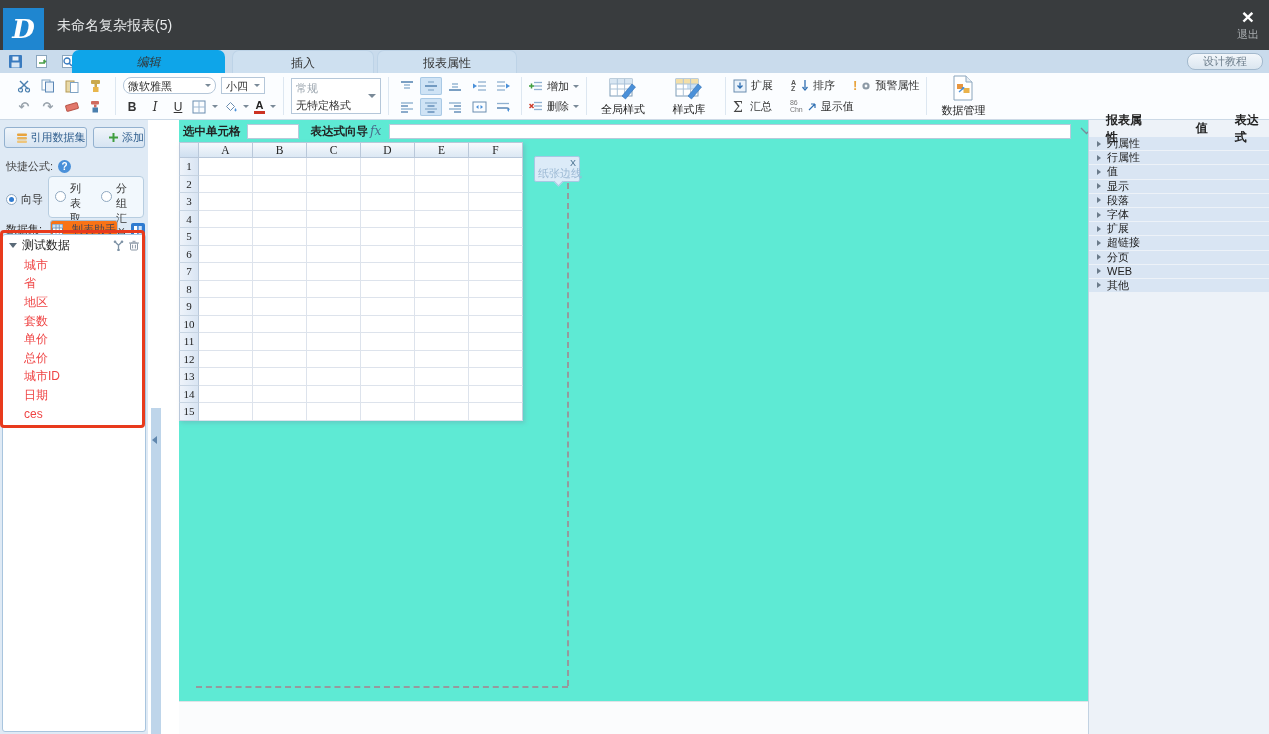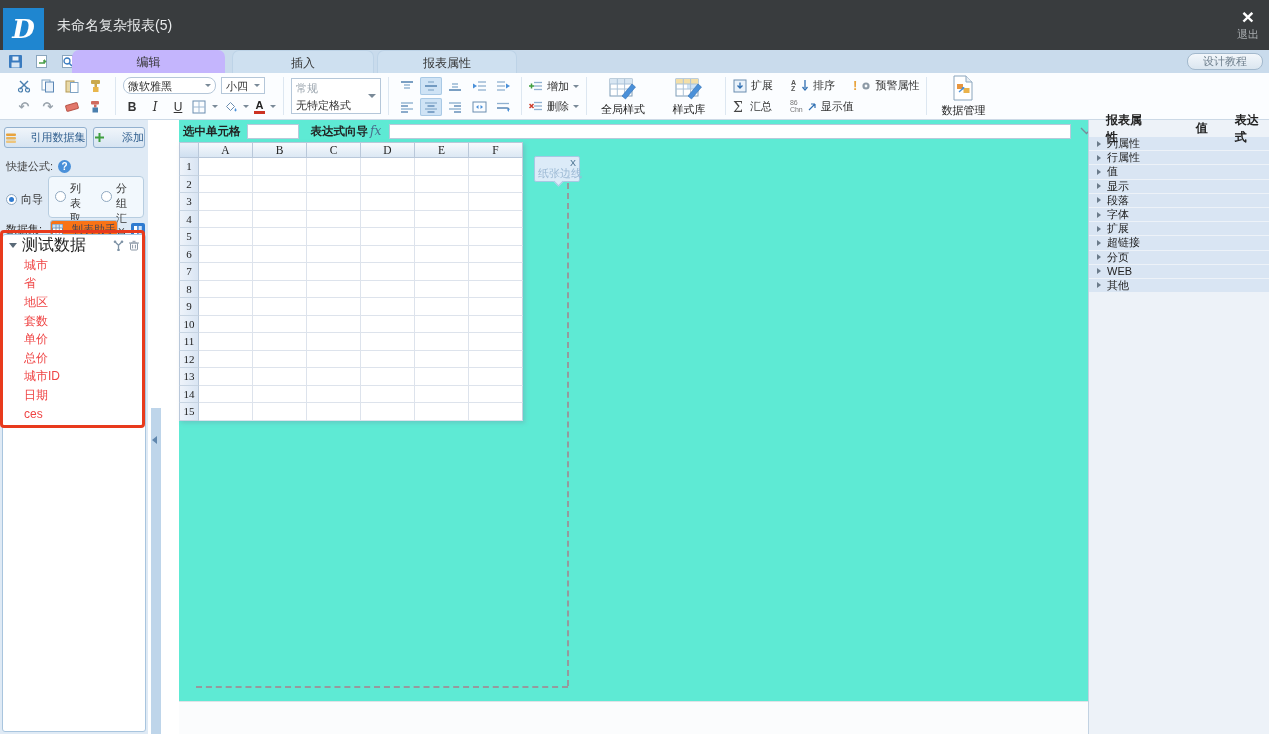--- a/index.html
+++ b/index.html
@@ -16,21 +16,21 @@
   .exit { position:absolute; right:10px; top:7px; text-align:center; cursor:pointer; }
   .exit .x { font-size:21px; color:#fff; line-height:20px; font-weight:bold; }
   .exit .lbl { font-size:11px; color:#a9adb0; }
 
   
   .tabrow { position:absolute; left:0; top:50px; width:1269px; height:23px; background:#c9dbec; }
   .quick { position:absolute; left:7px; top:3px; display:flex; gap:9px; align-items:center; }
   .qicon { width:17px; height:17px; display:flex; align-items:center; justify-content:center; cursor:pointer; }
   .tab { position:absolute; top:0; height:23px; text-align:center; font-size:12px; line-height:24px;
          color:#333; border-radius:7px 7px 0 0; cursor:pointer; }
-  .tab.active { background:#c4b5fd; }
+  .tab.active { background:#0ea5e9;font-style:italic; }
   .tab.inactive { background:#cee0f0; border:1px solid #bdd3e7; border-bottom:none; }
   .tutorial-btn { position:absolute; right:6px; top:3px; width:76px; height:17px; border:1px solid #a3b9cd;
          border-radius:8px; background:linear-gradient(#f3f7fb,#dbe6f0); color:#6d7e8c; font-size:11px;
          line-height:15px; text-align:center; cursor:pointer; }
 
   
   .ribbon { position:absolute; left:0; top:73px; width:1269px; height:47px; background:#fbfdff;
             border-bottom:1px solid #ccd9e6; display:flex; align-items:stretch; }
   .rdiv { width:1px; background:#dde7f1; margin:4px 0; flex:0 0 auto; }
   .rgroup { display:flex; flex-direction:column; justify-content:center; padding:2px 7px; flex:0 0 auto; }
@@ -56,21 +56,21 @@
   .hstack { display:flex; align-items:center; gap:18px; }
   .sort-glyph { display:flex; flex-direction:column; font-size:7px; line-height:6px; color:#555; font-weight:bold; margin-right:1px; }
   .chn-glyph { display:flex; flex-direction:column; font-size:7px; line-height:6.5px; color:#777; margin-right:1px; }
   .sigma { font-size:14px; color:#444; font-family:"DejaVu Serif",serif; }
   .warn-bang { color:#e8a33d; font-weight:bold; font-size:13px; }
 
   
   .sidebar { position:absolute; left:0; top:120px; width:148px; height:614px; background:#dfeaf5; }
   .sb-btns { position:absolute; left:4px; top:7px; right:3px; display:flex; gap:6px; }
   .sb-btn { height:21px; border:1px solid #93b1cf; border-radius:3px; background:linear-gradient(#f0f5fa,#d6e4f2);
-            font-size:11px; color:#2f5e8e; display:flex; align-items:center; justify-content:space-between; gap:3px; cursor:pointer; }
+            font-size:11px; color:#2f5e8e; display:flex; align-items:center; justify-content:flex-end; gap:3px; cursor:pointer; }
   .sb-btn.ref { flex:1.6; }
   .sb-btn.add { flex:1; }
   .quickf { position:absolute; left:6px; top:39px; display:flex; align-items:center; gap:5px; font-size:11px; color:#444; }
   .help-ic { width:13px; height:13px; border-radius:50%; background:#4a90d9; color:#fff; font-size:10px; font-weight:bold;
              display:flex; align-items:center; justify-content:center; }
   .radio { width:11px; height:11px; border-radius:50%; border:1px solid #8fa8c0; background:#fff; display:inline-block; position:relative; flex:0 0 auto; }
   .radio.sel::after { content:""; position:absolute; left:2px; top:2px; width:5px; height:5px; border-radius:50%; background:#2f7bd0; }
   .r-item { display:flex; align-items:center; gap:4px; font-size:11px; color:#333; cursor:pointer; }
   .wizard-radio { position:absolute; left:6px; top:72px; }
   .radio-box { position:absolute; left:48px; top:56px; right:4px; height:42px; background:#f2f8fd;
@@ -78,21 +78,21 @@
   .radio-box .row { display:flex; gap:10px; }
   .ds-row { position:absolute; left:6px; top:99px; right:3px; height:21px; display:flex; align-items:center; }
   .ds-lbl { font-size:11px; color:#333; }
   .helper-btn { margin-left:8px; width:68px; height:19px; border:1px solid #a8bed4; border-radius:3px; background:#f97316;
                 display:flex; align-items:center; justify-content:center; gap:9px; font-size:11px; color:#445; cursor:pointer; }
   .ds-colicon { margin-left:auto; cursor:pointer; }
   .tree-panel { position:absolute; left:2px; top:114px; right:2px; bottom:2px; background:#fff;
                 border:1px solid #a9c5de; border-radius:3px; overflow:hidden; }
   .tree-hdr { height:21px; display:flex; align-items:center; padding:0 6px 0 6px; gap:5px; }
   .tri-down { width:0; height:0; border-left:4.5px solid transparent; border-right:4.5px solid transparent; border-top:5.5px solid #5a6a78; }
-  .tree-root-lbl { font-size:16px; color:#222; }
+  .tree-root-lbl { font-size:12px; color:#222; }
   .tree-hdr .spacer { flex:1; }
   .tree-field { height:18.6px; display:flex; align-items:center; padding-left:21px; font-size:12px; color:#ef4444; cursor:pointer; }
   .red-box { position:absolute; left:0; top:110px; width:145px; height:198px; border:3px solid #e83a1c; border-radius:4px; pointer-events:none; z-index:5; }
 
   
   .splitter { position:absolute; left:148px; top:120px; width:15px; height:614px; background:#fff; }
   .splitter .bar { position:absolute; left:3px; top:288px; width:10px; bottom:0; background:#bed5ea; }
   .splitter .arr { position:absolute; left:4px; top:316px; width:0; height:0;
                    border-top:4px solid transparent; border-bottom:4px solid transparent; border-right:5px solid #5f86ad; cursor:pointer; }
 

